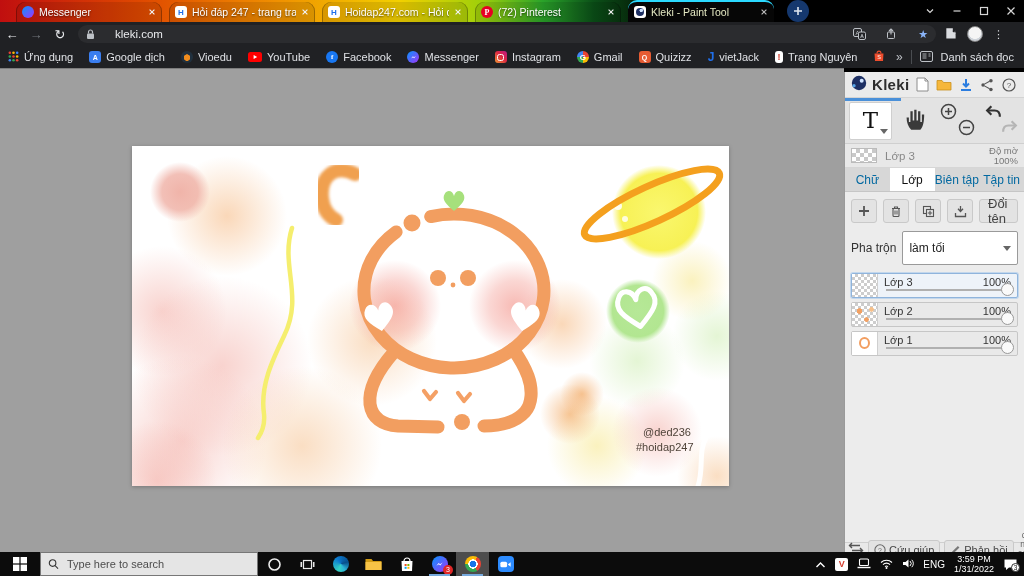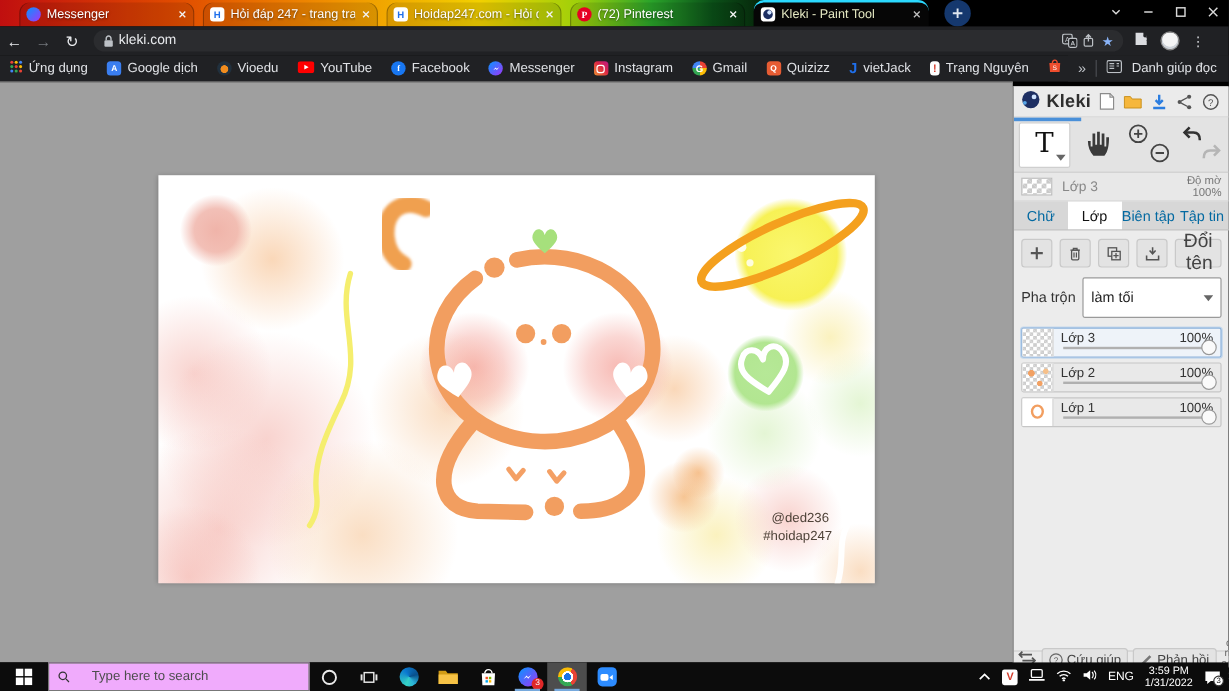--- a/index.html
+++ b/index.html
@@ -29,21 +29,21 @@
   .fav-kleki i{position:absolute;left:2px;top:2px;width:8px;height:8px;border-radius:50%;background:radial-gradient(circle at 65% 30%,#cfe3ff 0 1.5px,#1d2f63 2px);}
   .newtab{width:22px;height:22px;border-radius:50%;background:#15386e;margin-left:6px;align-self:center;display:flex;align-items:center;justify-content:center;}
   .newtab svg{width:10px;height:10px;stroke:#dfe6ef;stroke-width:1.6;}
   #wincontrols{position:absolute;right:8px;top:0;height:22px;display:flex;align-items:center;gap:17px;color:#d7d7d7;}
   #wincontrols svg{width:10px;height:10px;stroke:currentColor;fill:none;stroke-width:1.2;}
 
   
   #toolbar{left:0;top:22px;width:1024px;height:24px;background:#202124;display:flex;align-items:center;}
   .navbtn{width:24px;text-align:center;font-size:13px;color:#e8eaed;}
   .navbtn.dim{color:#72767b;}
-  #urlpill{height:18px;flex:0 0 auto;width:858px;margin-left:6px;background:#2b2c2f;border-radius:10px;display:flex;align-items:center;padding:0 8px;gap:4px;}
+  #urlpill{height:18px;flex:0 0 auto;width:858px;margin-left:6px;background:#2b2c2f;border-radius:10px;display:flex;align-items:center;padding:0 8px;gap:20px;}
   #urlpill .url{font-size:11.5px;color:#e8eaed;flex:1;}
   .pill-ic{display:flex;align-items:center;color:#bdc1c6;}
   .star{color:#8ab4f8;font-size:11px;}
   #toolbar-right{display:flex;align-items:center;gap:10px;margin-left:8px;color:#dadce0;}
   .avatar{width:16px;height:16px;border-radius:50%;background:radial-gradient(circle at 50% 40%,#f5f5f5 0 55%,#cfd4da 60%);border:1px solid #888;}
   .kebab{font-size:11px;color:#dadce0;letter-spacing:0;}
 
   
   #bookbar{left:0;top:46px;width:1024px;height:22px;background:#202124;display:flex;align-items:center;padding-left:8px;gap:16px;overflow:hidden;}
   .bm{display:flex;align-items:center;gap:5px;flex:none;}
@@ -77,21 +77,21 @@
   #kl-active-layer{height:24px;background:#e8e8e8;border-bottom:1px solid #d6d6d6;display:flex;align-items:center;padding:0 6px;gap:8px;}
   .checker{background-color:#fff;background-image:linear-gradient(45deg,#c9c9c9 25%,transparent 25% 75%,#c9c9c9 75%),linear-gradient(45deg,#c9c9c9 25%,transparent 25% 75%,#c9c9c9 75%);background-size:8px 8px;background-position:0 0,4px 4px;}
   #al-swatch{width:26px;height:15px;border:1px solid #bbb;}
   #al-name{color:#888;font-size:11.5px;flex:1;}
   #al-op{text-align:right;font-size:9.5px;color:#777;line-height:10px;}
   #kl-tabs{height:24px;background:#d7d7d7;display:flex;border-bottom:1px solid #c6c6c6;}
   .ktab{flex:1;text-align:center;line-height:24px;font-size:12px;color:#0369a1;white-space:nowrap;}
   .ktab.active{background:#fff;color:#111;}
   #kl-actions{display:flex;align-items:center;gap:6px;padding:7px 6px 5px 6px;}
   .abtn{height:24px;min-width:26px;background:#e3e3e3;border:1px solid #c9c9c9;border-radius:3px;display:flex;align-items:center;justify-content:center;color:#555;}
-  .abtn.txt{padding:0 8px;font-size:16px;color:#444;text-align:right;}
+  .abtn.txt{padding:0 8px;font-size:13px;color:#444;}
   #kl-blend{display:flex;align-items:center;gap:6px;padding:3px 6px 8px 6px;}
   #blend-select{flex:1;height:21px;background:#fff;border:1px solid #9a9a9a;border-radius:2px;display:flex;align-items:center;padding:16px 6px;font-size:12px;color:#222;}
   #blend-select .chev{margin-left:auto;}
   .layer-row{position:relative;height:25px;margin:0 6px 4px 6px;background:#e9e9e9;border:1px solid #c6c6c6;border-radius:2px;display:flex;align-items:center;}
   .layer-row.selected{background:#eef3f9;border-color:#8fb4dc;box-shadow:0 0 0 1px #c3d7ec;}
   .lthumb{width:26px;height:23px;border-right:1px solid #cfcfcf;flex:none;position:relative;}
   .thumb-checker{background-color:#fff;background-image:linear-gradient(45deg,#cdcdcd 25%,transparent 25% 75%,#cdcdcd 75%),linear-gradient(45deg,#cdcdcd 25%,transparent 25% 75%,#cdcdcd 75%);background-size:6px 6px;background-position:0 0,3px 3px;}
   .thumb-l2{background-color:#fff;background-image:radial-gradient(circle at 30% 35%,#f2a163 0 2.5px,transparent 3px),radial-gradient(circle at 58% 72%,#f2a163 0 2px,transparent 2.6px),radial-gradient(circle at 78% 28%,#f6c08a 0 2px,transparent 2.6px),linear-gradient(45deg,#cdcdcd 25%,transparent 25% 75%,#cdcdcd 75%),linear-gradient(45deg,#cdcdcd 25%,transparent 25% 75%,#cdcdcd 75%);background-size:auto,auto,auto,6px 6px,6px 6px;background-position:0 0,0 0,0 0,0 0,3px 3px;}
   .thumb-l1{background:#fff;}
   .thumb-l1 i{position:absolute;left:7px;top:5px;width:11px;height:12px;border:2px solid #f29e60;border-radius:50%;}
@@ -100,21 +100,21 @@
   .ltrack{position:absolute;left:34px;right:14px;bottom:6px;height:2px;background:#b0b0b0;}
   .lknob{position:absolute;right:3px;top:9px;width:13px;height:13px;border-radius:50%;background:#fafafa;border:1px solid #999;}
   #kl-footer{position:absolute;left:0;right:0;bottom:0;height:14px;background:#e9e9e9;border-top:1px solid #cfcfcf;display:flex;align-items:center;gap:4px;padding:0 3px;}
   .chip{display:flex;align-items:center;gap:3px;height:20px;padding:0 5px;background:#e3e3e3;border:1px solid #c9c9c9;border-radius:3px;font-size:11px;color:#444;white-space:nowrap;}
   #kl-update{margin-left:auto;text-align:center;font-size:8.5px;line-height:9.5px;color:#666;padding-right:1px;}
 
   
   #taskbar{left:0;top:552px;width:1024px;height:24px;background:#0c0c0c;display:flex;align-items:stretch;}
   .tile{width:33px;display:flex;align-items:center;justify-content:center;position:relative;}
   #start{width:40px;}
-  #tsearch{width:218px;background:#f0abfc;border:1px solid #777;display:flex;align-items:center;gap:16px;padding:0 7px;}
+  #tsearch{width:218px;background:#e5e5e5;border:1px solid #777;display:flex;align-items:center;gap:6px;padding:0 7px;}
   #tsearch input{border:0;outline:0;background:transparent;font-size:11px;color:#333;width:100%;font-family:"Liberation Sans",sans-serif;}
   #tsearch input::placeholder{color:#4d4d4d;}
   .tile.hl{background:#4d4d4d;}
   .underline{position:absolute;left:6px;right:6px;bottom:0;height:2px;background:#76a9dd;}
   .badge{position:absolute;right:3px;bottom:1px;min-width:10px;height:10px;border-radius:5px;background:#e02828;color:#fff;font-size:7px;line-height:10px;text-align:center;padding:0 2px;}
   #tray{margin-left:auto;display:flex;align-items:center;gap:9px;padding-right:6px;color:#fff;}
   #tray .txt{font-size:10px;}
   #clock{text-align:center;font-size:9px;line-height:10.5px;}
   .chrome-ball{width:16px;height:16px;border-radius:50%;background:radial-gradient(circle at 50% 50%,#1a73e8 0 3px,#fff 3px 4.6px,transparent 4.8px),conic-gradient(from 150deg,#34a853 0 120deg,#fbbc05 0 240deg,#ea4335 0 360deg);}
   .msgr-ball{width:16px;height:16px;border-radius:50%;background:linear-gradient(135deg,#0695ff,#a334fa);display:flex;align-items:center;justify-content:center;}
@@ -312,21 +312,21 @@
     </div>
 
   </div>
   <div id="bookbar-right">
     <span class="ovf">»</span>
     <span class="vsep"></span>
     <span><svg width="13" height="11" viewBox="0 0 13 11">
           <rect x="0.5" y="0.5" width="12" height="10" rx="1.5" stroke="#bdc1c6" fill="none"></rect>
           <path d="M2.5 3 h4 M2.5 5 h4 M2.5 7 h4 M8.5 3 h2 M8.5 5 h2" stroke="#bdc1c6" stroke-width="0.9"></path>
         </svg></span>
-    <span class="bl" style="font-size:11px;color:#dfe1e5;">Danh giúp đọc</span>
+    <span class="bl" style="font-size:11px;color:#dfe1e5;">Danh sách đọc</span>
   </div>
 
   <div id="main" class="abs">
     <div id="canvas" class="abs">
       <svg width="597" height="340" viewBox="0 0 597 340">
         <defs>
           <radialGradient id="gPinkSolid">
               <stop offset="0%" stop-color="#efb0a5" stop-opacity="0.95"></stop>
               <stop offset="60%" stop-color="#efb0a5" stop-opacity="0.8"></stop>
               <stop offset="100%" stop-color="#efb0a5" stop-opacity="0"></stop>

